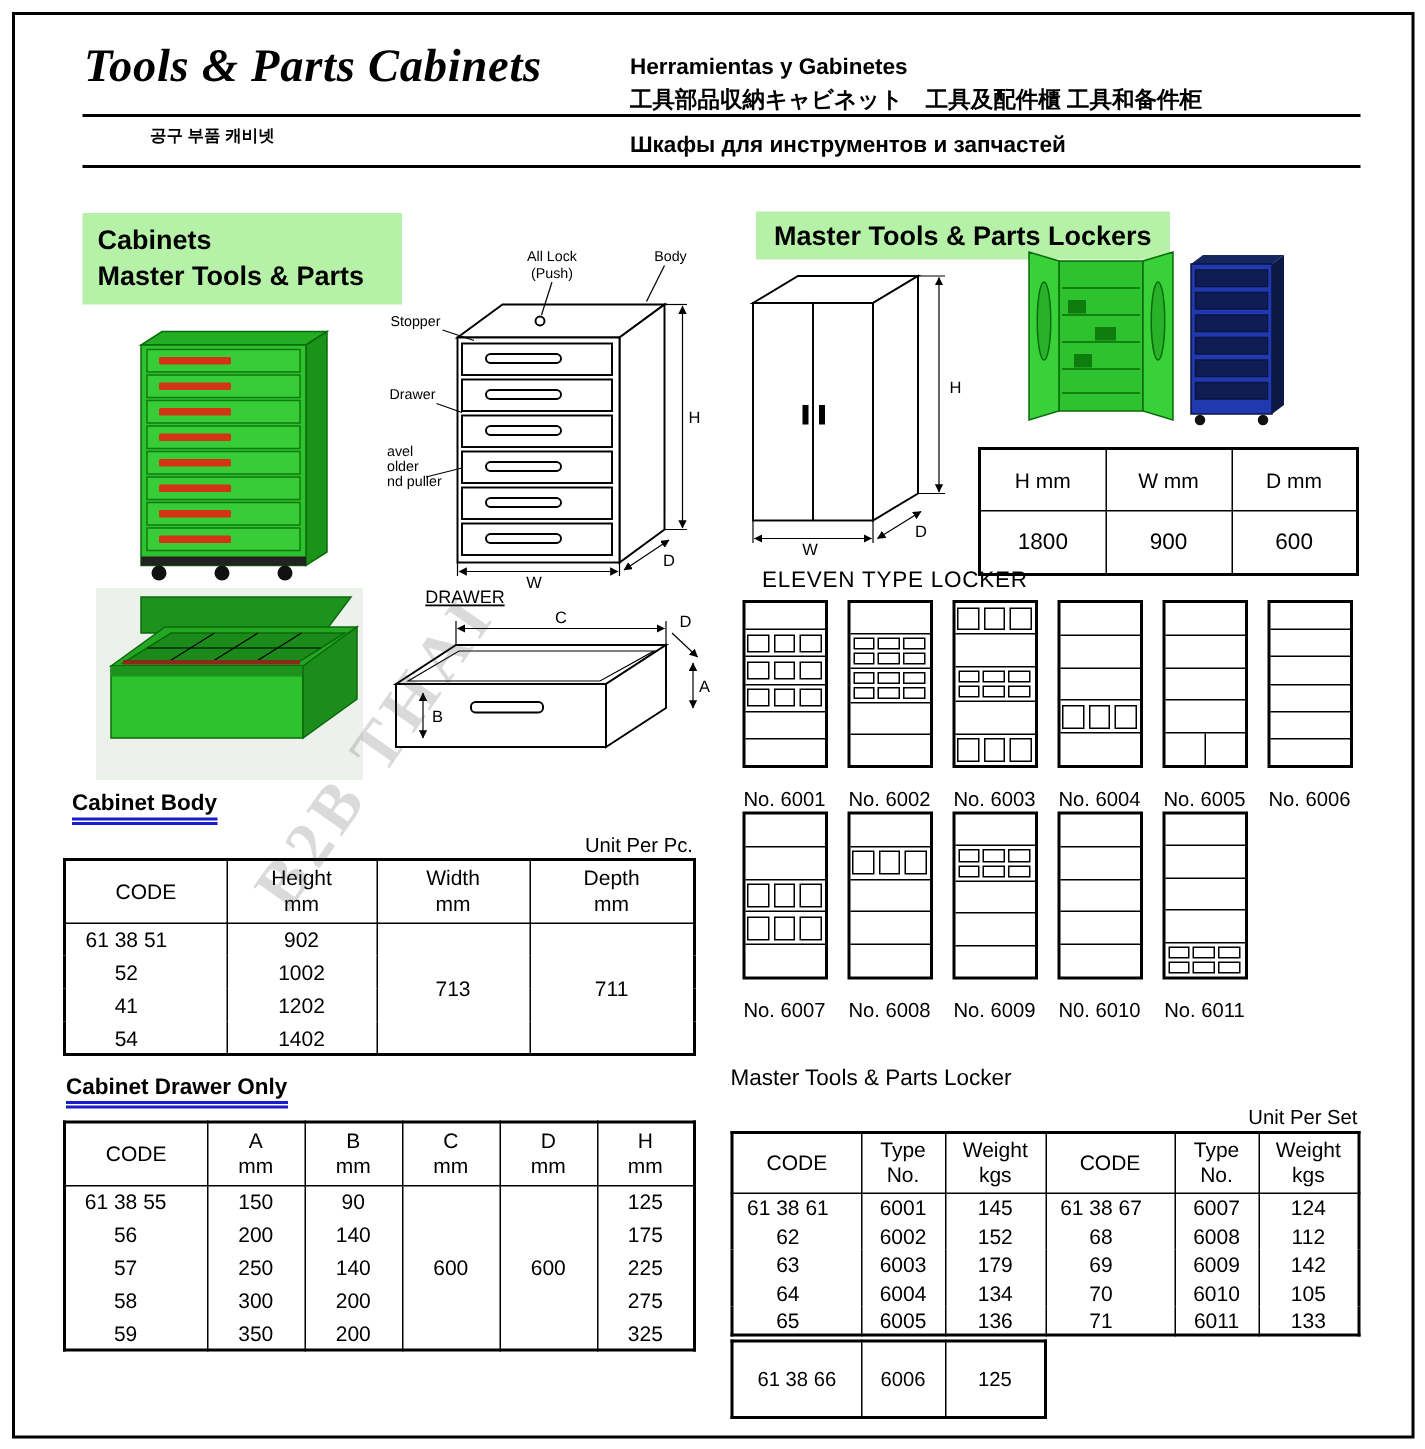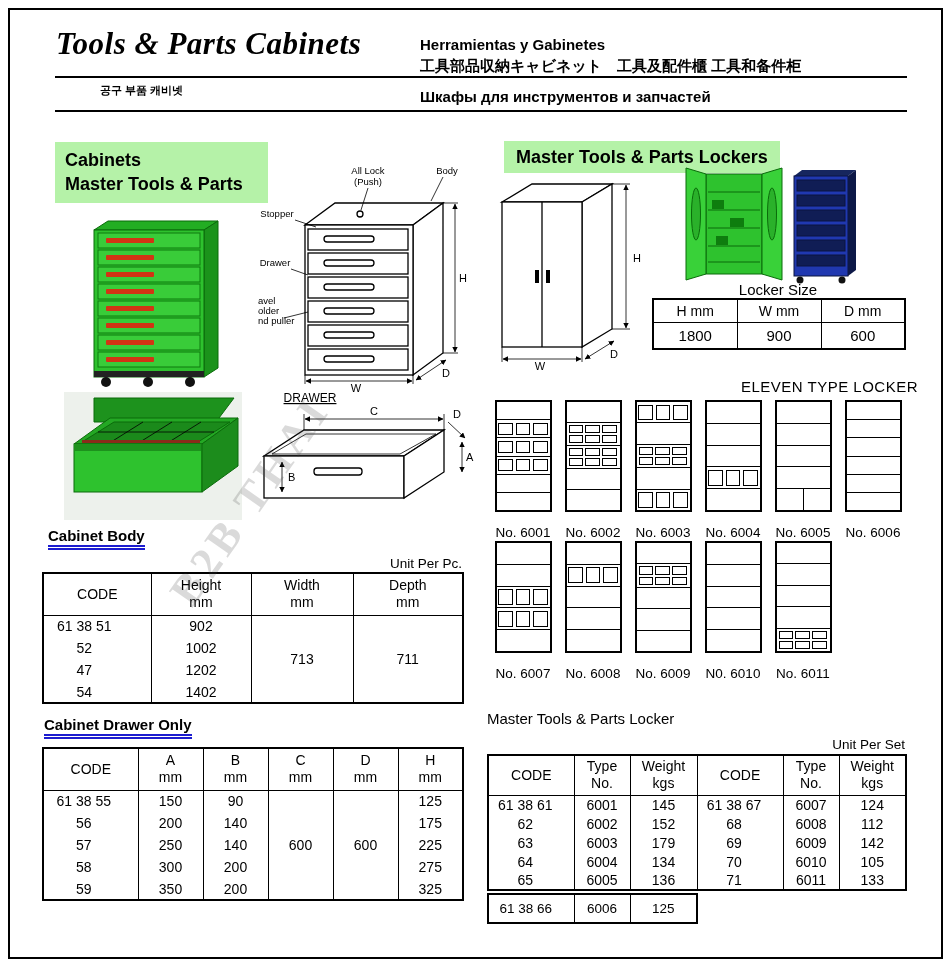--- a/index.html
+++ b/index.html
@@ -29,21 +29,21 @@
   .unit-note{font-size:13.5px;text-align:right;}
 
   
   table.cat{border-collapse:collapse;table-layout:fixed;border:2px solid #000;background:transparent;}
   table.cat th,table.cat td{border-left:1.5px solid #000;border-right:1.5px solid #000;
     font-weight:normal;text-align:center;vertical-align:middle;padding:0;}
   table.cat thead th{border-bottom:1.5px solid #000;font-size:14px;line-height:1.2;}
   table.cat td{font-size:14px;}
   table.grid{border-collapse:collapse;table-layout:fixed;border:2px solid #000;}
   table.grid th,table.grid td{border:1.5px solid #000;text-align:center;vertical-align:middle;
-    font-weight:normal;padding:1px;}
+    font-weight:normal;padding:12px;}
   td.code{text-align:right;font-weight:bold;}
   .tbl-body tbody tr{height:22px;}
   .tbl-body td.code{padding-right:26px;}
   .tbl-drawer tbody tr{height:22px;}
   .tbl-drawer td.code{padding-right:14px;}
   .tbl-locker td,.tbl-locker th{font-size:13.5px;}
   .tbl-locker tbody tr{height:19px;}
   .tbl-locker td.code{padding-right:12px;}
   .tbl-extra td{font-size:13.5px;height:25px;}
   .tbl-extra td.code{padding-right:12px;}
@@ -243,21 +243,21 @@
         <td class="code">61 38 51</td>
         <td>902</td>
         <td rowspan="4">713</td>
         <td rowspan="4">711</td>
       </tr>
       <tr>
         <td class="code">52</td>
         <td>1002</td>
       </tr>
       <tr>
-        <td class="code">47</td>
+        <td class="code">41</td>
         <td>1202</td>
       </tr>
       <tr>
         <td class="code">54</td>
         <td>1402</td>
       </tr>
     </tbody>
   </table>
 
   <div class="abs sec-title" style="left:44px;top:716px;">Cabinet Drawer Only</div>
@@ -382,42 +382,41 @@
       <rect x="121" y="44" width="48" height="11" fill="#101d55" stroke="#0b1540"></rect>
       <rect x="121" y="59" width="48" height="11" fill="#101d55" stroke="#0b1540"></rect>
       <rect x="121" y="74" width="48" height="11" fill="#101d55" stroke="#0b1540"></rect>
       <rect x="121" y="89" width="48" height="11" fill="#101d55" stroke="#0b1540"></rect>
       <polygon points="172,10 180,4 180,104 172,110" fill="#0d1847"></polygon>
       <circle cx="124" cy="114" r="3.5" fill="#111"></circle>
       <circle cx="166" cy="114" r="3.5" fill="#111"></circle>
     </g>
   </svg>
 
-  <div class="abs" style="left:652px;top:281px;width:252px;text-align:center;font-size:15px;">Locker Size</div>
   <table class="abs grid" style="left:652px;top:298px;width:252px;">
     <colgroup>
         <col style="width:84px">
         <col style="width:84px">
         <col style="width:84px">
       </colgroup>
     <tbody>
         <tr style="height:23px;font-size:14px;">
       <th>H mm</th>
       <th>W mm</th>
       <th>D mm</th>
     </tr>
     <tr style="height:27px;font-size:15px;">
       <td>1800</td>
       <td>900</td>
       <td>600</td>
     </tr>
   </tbody>
     </table>
 
-  <div class="abs" style="left:496px;top:378px;width:422px;text-align:right;font-size:15px;letter-spacing:0.5px;">ELEVEN TYPE LOCKER</div>
+  <div class="abs" style="left:508px;top:378px;width:422px;text-align:left;font-size:15px;letter-spacing:0.5px;">ELEVEN TYPE LOCKER</div>
   <div class="lk-grid" style="left:488px;top:400px;width:422px;">
       <div class="lk-cell">
         <div class="lk-box">
           <div class="lk-row"></div>
           <div class="lk-row">
             <div class="lk-bin"></div>
             <div class="lk-bin"></div>
             <div class="lk-bin"></div>
           </div>
           <div class="lk-row">

